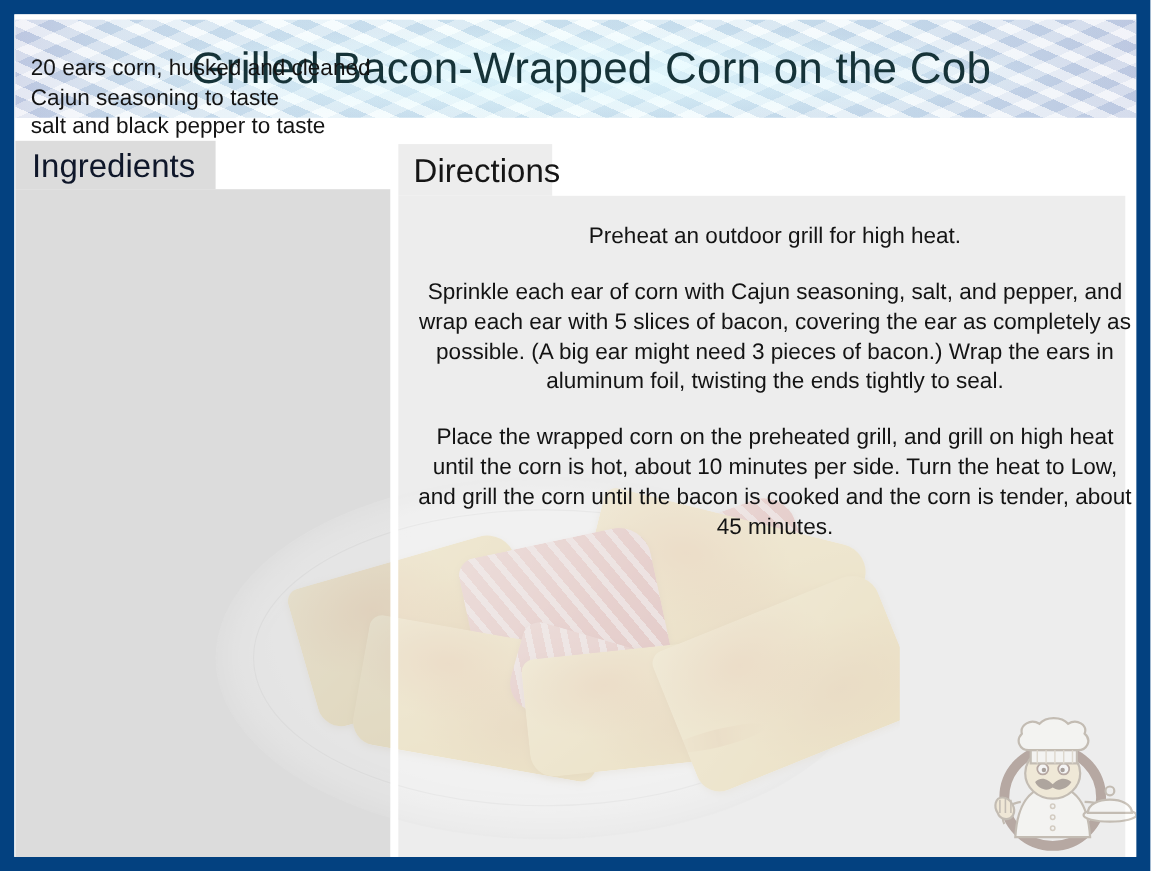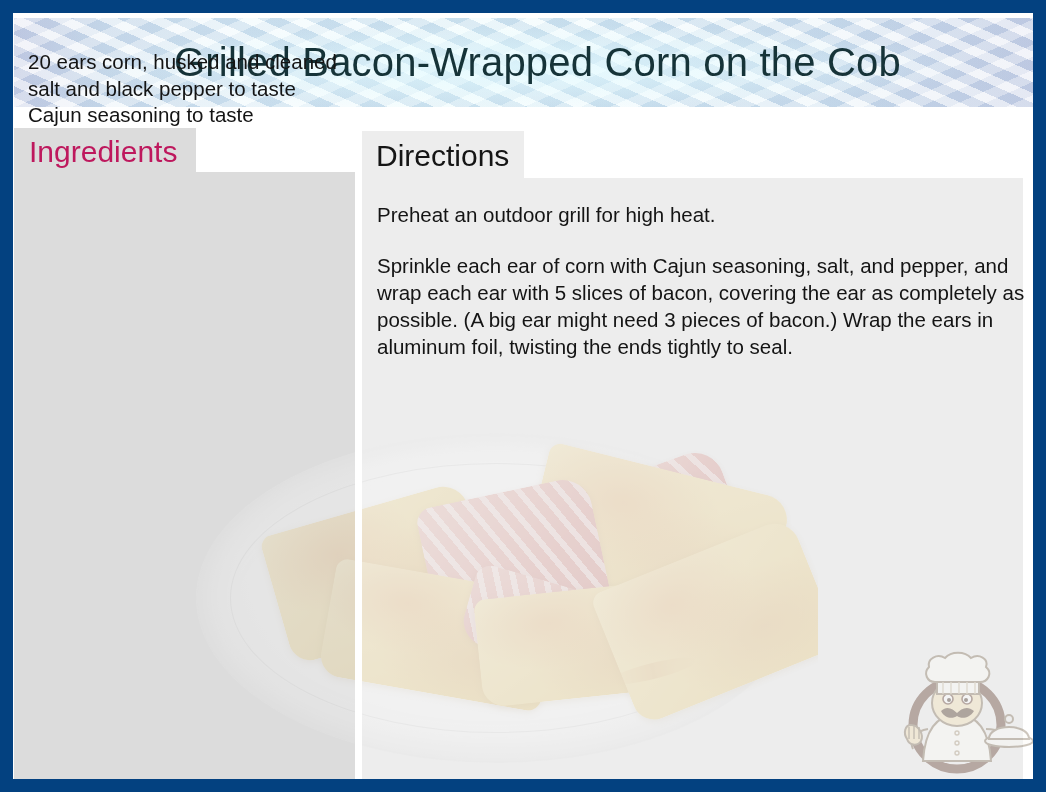--- a/index.html
+++ b/index.html
@@ -159,21 +159,21 @@
     width: 182px;
     height: 44px;
     background: #dcdcdc;
     z-index: 5;
   }
   #ingredients-tab .tab-label {
     display: block;
     padding: 4px 0 0 15px;
     font-size: 30px;
     line-height: 40px;
-    color: #be185d;
+    color: #0f172a;
     white-space: nowrap;
   }
   #ingredients-panel {
     position: absolute;
     left: 1px;
     top: 159px;
     width: 341px;
     height: 609px;
     background: #dcdcdc;
     z-index: 2;
@@ -190,21 +190,21 @@
     line-height: 26.5px;
     color: #141414;
     white-space: nowrap;
   }
 
   
   #directions-tab {
     position: absolute;
     left: 349px;
     top: 118px;
-    width: 162px;
+    width: 140px;
     height: 47px;
     background: #ededed;
     z-index: 5;
   }
   #directions-tab .tab-label {
     display: block;
     padding: 5px 0 0 14px;
     font-size: 30px;
     line-height: 40px;
     color: #151515;
@@ -218,20 +218,21 @@
     height: 603px;
     background: #ededed;
     z-index: 2;
   }
   #directions-body {
     position: absolute;
     left: 364px;
     top: 188px;
     width: 655px;
     z-index: 7;
+    text-align: center;
   }
   #directions-body p {
     margin: 0 0 24px 0;
     font-size: 20.5px;
     line-height: 27px;
     color: #141414;
   }
   #directions-body p:last-child { margin-bottom: 0; }
 
   
@@ -269,33 +270,34 @@
       <div class="toast t5"></div>
       <div class="drizzle"></div>
     </div>
 
     <div id="ingredients-panel"></div>
     <div id="ingredients-tab">
       <span class="tab-label">Ingredients</span>
     </div>
     <div id="ingredients-list">
       <div class="ing-item">20 ears corn, husked and cleaned</div>
+      <div class="ing-item">Cajun seasoning to taste</div>
       <div class="ing-item">salt and black pepper to taste</div>
-      <div class="ing-item">Cajun seasoning to taste</div>
     </div>
 
     <div id="column-seam"></div>
 
     <div id="directions-panel"></div>
     <div id="directions-tab">
       <span class="tab-label">Directions</span>
     </div>
     <div id="directions-body">
       <p>Preheat an outdoor grill for high heat.</p>
       <p>Sprinkle each ear of corn with Cajun seasoning, salt, and pepper, and wrap each ear with 5 slices of bacon, covering the ear as completely as possible. (A big ear might need 3 pieces of bacon.) Wrap the ears in aluminum foil, twisting the ends tightly to seal.</p>
+      <p>Place the wrapped corn on the preheated grill, and grill on high heat until the corn is hot, about 10 minutes per side. Turn the heat to Low, and grill the corn until the bacon is cooked and the corn is tender, about 45 minutes.</p>
     </div>
 
     <div id="chef-logo">
       <svg viewBox="0 0 136 132" xmlns="http://www.w3.org/2000/svg">
 
         <circle cx="60" cy="76" r="44" fill="none" stroke="#6b4a3c" stroke-width="9"></circle>
 
         <path d="M60 66 C40 66 28 80 26 112 L94 112 C92 80 80 66 60 66 Z" fill="#fdfcf7" stroke="#8a7a64" stroke-width="2"></path>
 
         <path d="M31 80 C18 82 12 92 16 100" fill="none" stroke="#8a7a64" stroke-width="2"></path>

